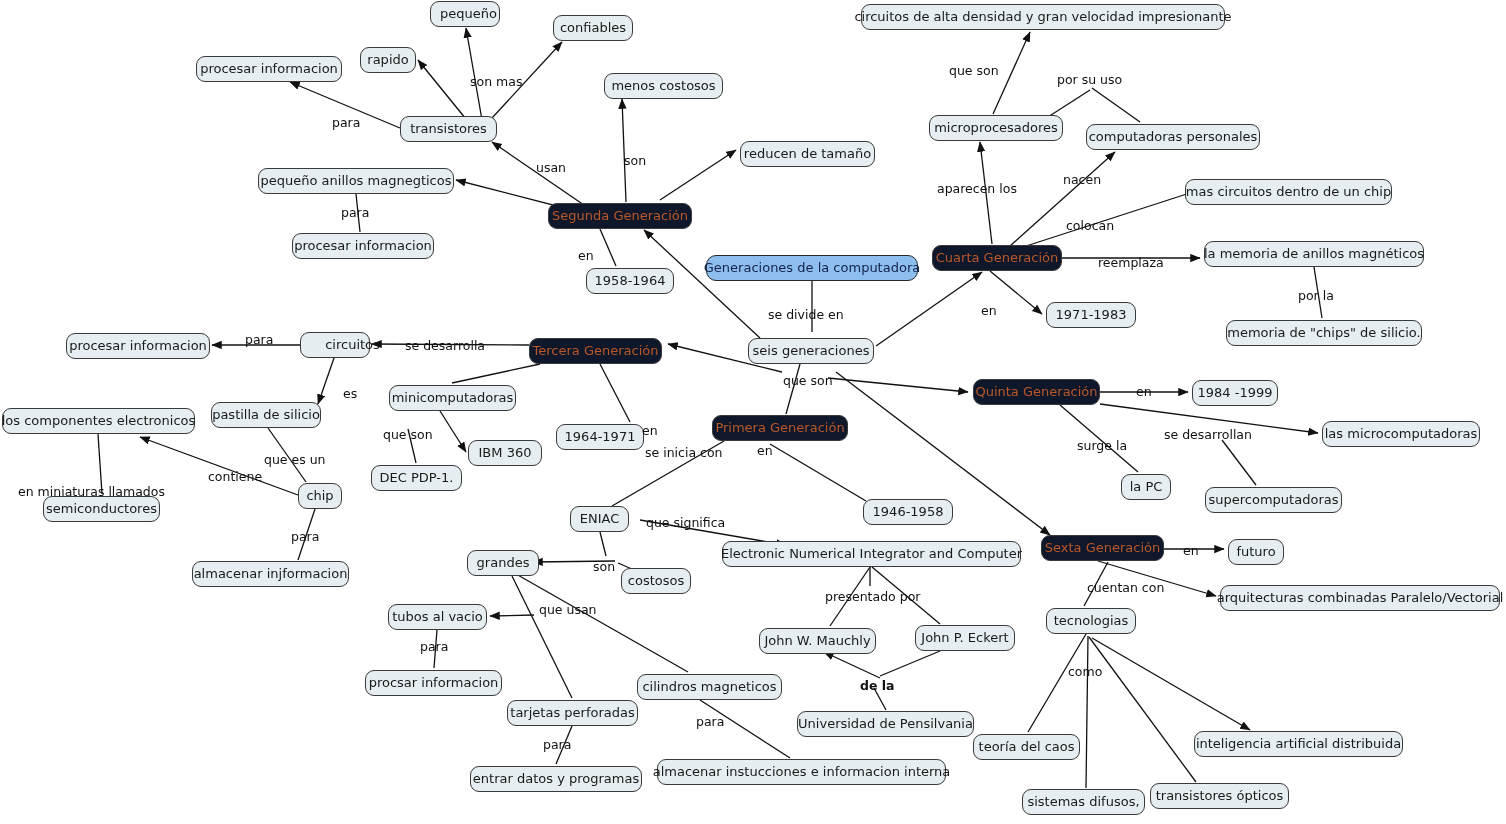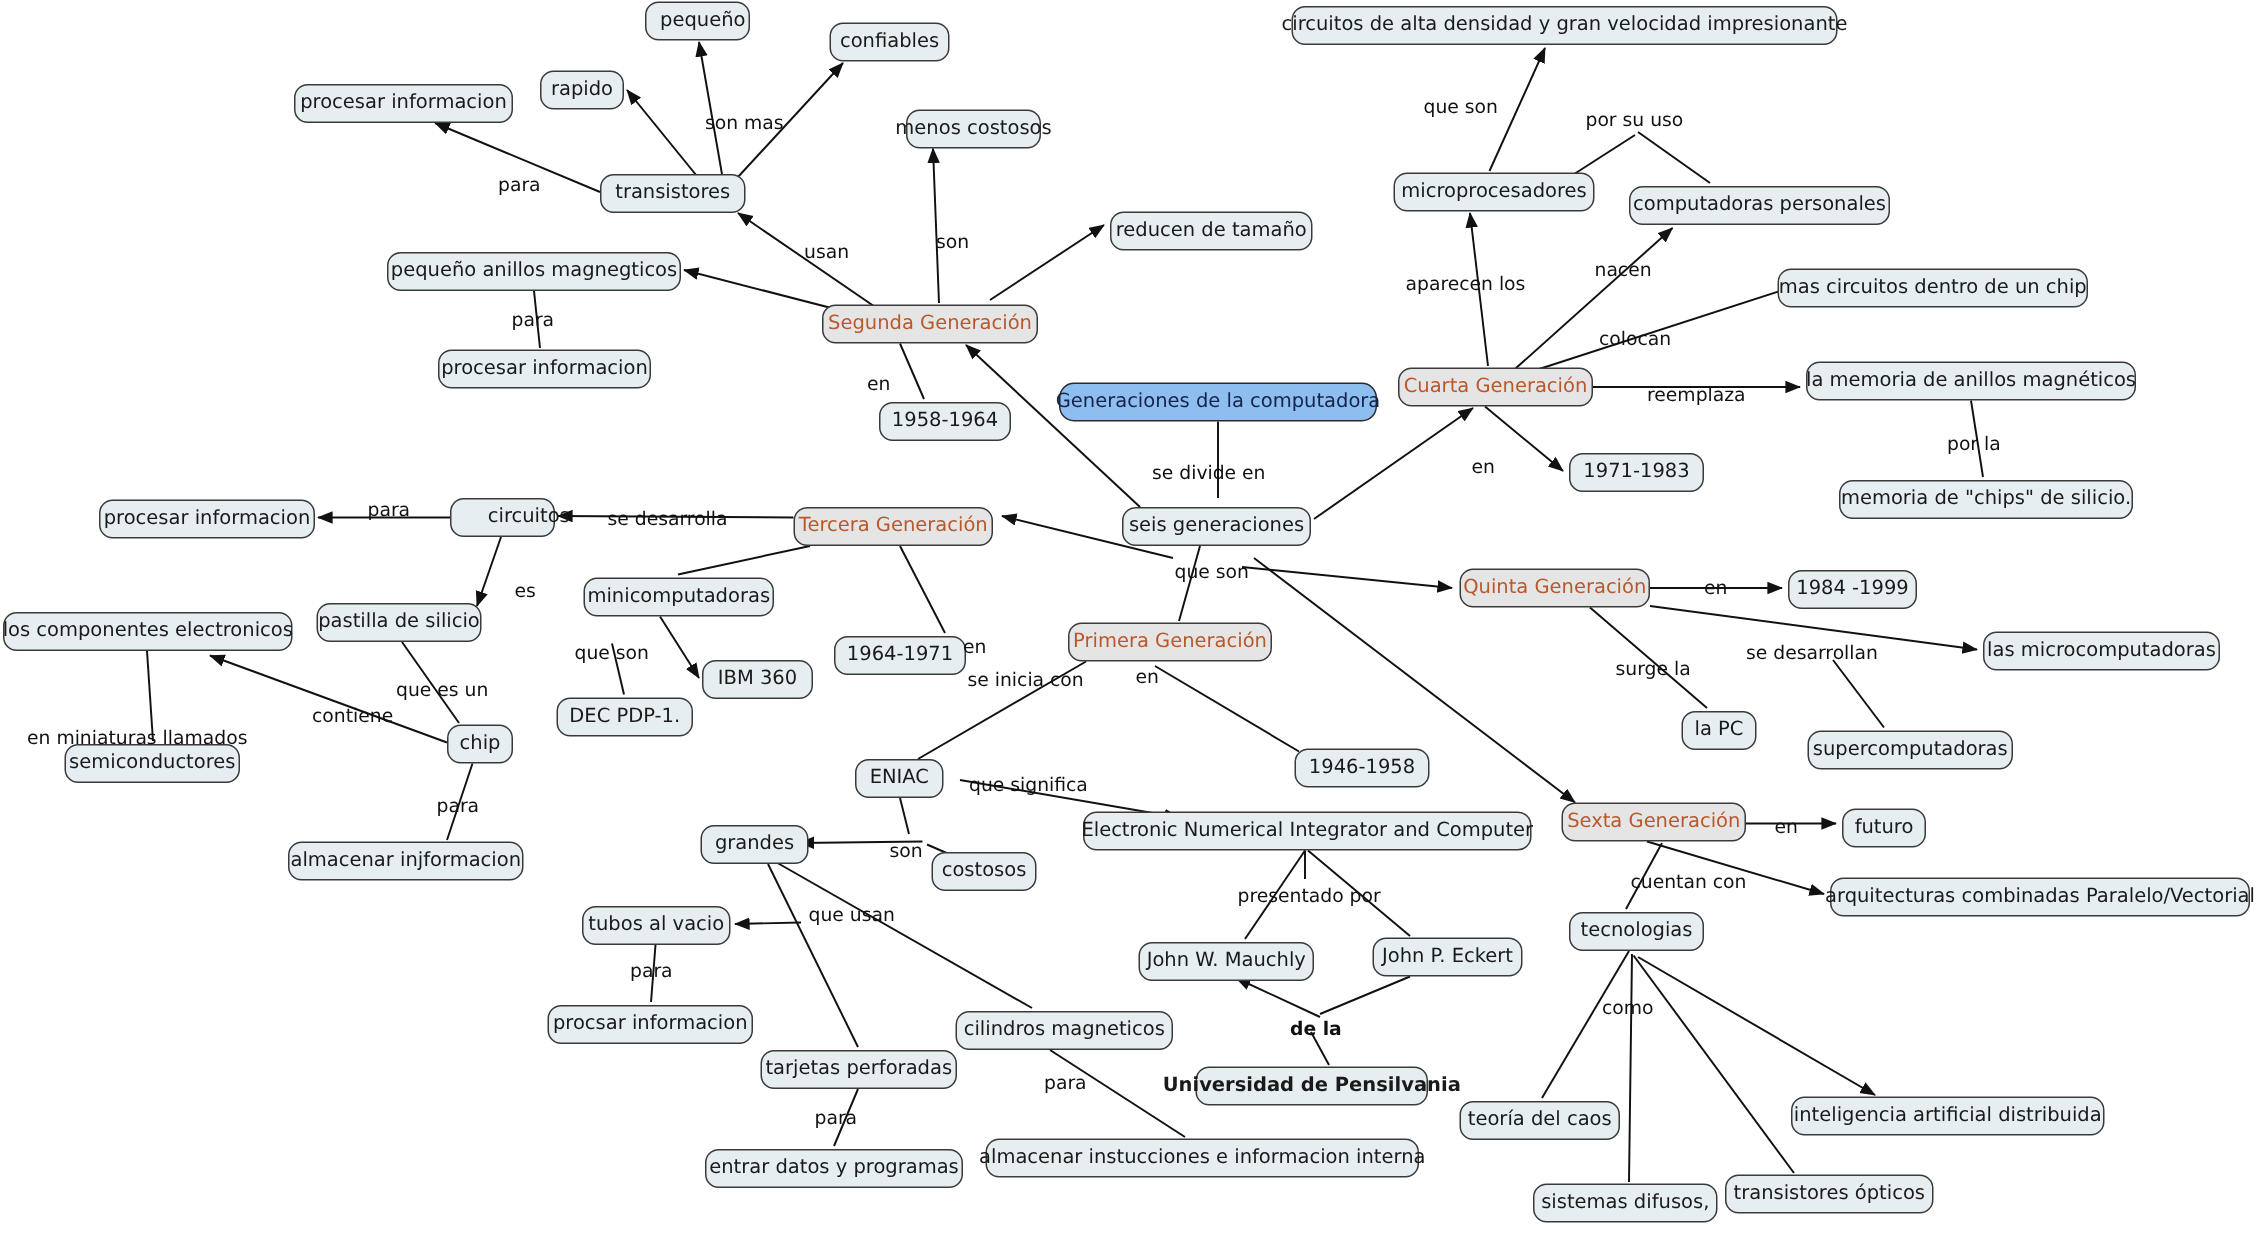--- a/index.html
+++ b/index.html
@@ -37,21 +37,21 @@
     background: #e6eef1;
     color: #1a1a1a;
     font-size: 13px;
     line-height: 1.1;
     white-space: nowrap;
     padding: 0 9px;
     height: 26px;
     font-family: "DejaVu Sans", "Liberation Sans", sans-serif;
   }
   .node.gen {
-    background: #e5e5e5;
+    background: #0f172a;
     color: #b9582a;
     border-color: #3a3a3a;
   }
   .node.root {
     background: #8ebdf0;
     color: #14244a;
     border-color: #2a2a2a;
     border-radius: 10px;
   }
   .linklabel {
@@ -150,21 +150,21 @@
       <div class="node" style="left: 748px; top: 338px; width: 126px;">seis generaciones</div>
       <div class="node gen" style="left: 548px; top: 203px; width: 144px;">Segunda Generación</div>
       <div class="node" style="left: 586px; top: 268px; width: 88px;">1958-1964</div>
       <div class="node" style="left: 400px; top: 116px; width: 97px;">transistores</div>
       <div class="node" style="left: 258px; top: 168px; width: 196px;">pequeño anillos magnegticos</div>
       <div class="node" style="left: 292px; top: 233px; width: 142px;">procesar informacion</div>
       <div class="node" style="left: 196px; top: 56px; width: 146px;">procesar informacion</div>
       <div class="node" style="left: 360px; top: 47px; width: 56px;">rapido</div>
       <div class="node" style="left: 430px; top: 1px; width: 70px; padding-left: 16px;">pequeño</div>
       <div class="node" style="left: 553px; top: 15px; width: 80px;">confiables</div>
-      <div class="node" style="left: 604px; top: 73px; width: 90px;">menos costosos</div>
+      <div class="node" style="left: 604px; top: 73px; width: 119px;">menos costosos</div>
       <div class="node" style="left: 740px; top: 141px; width: 135px;">reducen de tamaño</div>
       <div class="node gen" style="left: 932px; top: 245px; width: 130px;">Cuarta Generación</div>
       <div class="node" style="left: 1046px; top: 302px; width: 90px;">1971-1983</div>
       <div class="node" style="left: 929px; top: 115px; width: 134px;">microprocesadores</div>
       <div class="node" style="left: 861px; top: 4px; width: 364px;">circuitos de alta densidad y gran velocidad impresionante</div>
       <div class="node" style="left: 1086px; top: 124px; width: 174px;">computadoras personales</div>
       <div class="node" style="left: 1185px; top: 179px; width: 207px;">mas circuitos dentro de un chip</div>
       <div class="node" style="left: 1204px; top: 241px; width: 220px;">la memoria de anillos magnéticos</div>
       <div class="node" style="left: 1226px; top: 320px; width: 196px;">memoria de "chips" de silicio.</div>
       <div class="node gen" style="left: 529px; top: 338px; width: 133px;">Tercera Generación</div>
@@ -178,21 +178,21 @@
       <div class="node" style="left: 192px; top: 561px; width: 157px;">almacenar injformacion</div>
       <div class="node" style="left: 389px; top: 385px; width: 127px;">minicomputadoras</div>
       <div class="node" style="left: 468px; top: 440px; width: 74px;">IBM 360</div>
       <div class="node" style="left: 371px; top: 465px; width: 91px;">DEC PDP-1.</div>
       <div class="node gen" style="left: 712px; top: 415px; width: 136px;">Primera Generación</div>
       <div class="node" style="left: 863px; top: 499px; width: 90px;">1946-1958</div>
       <div class="node" style="left: 570px; top: 506px; width: 59px;">ENIAC</div>
       <div class="node" style="left: 722px; top: 541px; width: 299px;">Electronic Numerical Integrator and Computer</div>
       <div class="node" style="left: 759px; top: 628px; width: 117px;">John W. Mauchly</div>
       <div class="node" style="left: 915px; top: 625px; width: 100px;">John P. Eckert</div>
-      <div class="node" style="left: 797px; top: 711px; width: 155px; font-weight: bold;">Universidad de Pensilvania</div>
+      <div class="node" style="left: 797px; top: 711px; width: 177px;">Universidad de Pensilvania</div>
       <div class="node" style="left: 467px; top: 550px; width: 72px;">grandes</div>
       <div class="node" style="left: 621px; top: 568px; width: 70px;">costosos</div>
       <div class="node" style="left: 388px; top: 604px; width: 99px;">tubos al vacio</div>
       <div class="node" style="left: 365px; top: 670px; width: 137px;">procsar informacion</div>
       <div class="node" style="left: 507px; top: 700px; width: 131px;">tarjetas perforadas</div>
       <div class="node" style="left: 470px; top: 766px; width: 172px;">entrar datos y programas</div>
       <div class="node" style="left: 637px; top: 674px; width: 145px;">cilindros magneticos</div>
       <div class="node" style="left: 657px; top: 759px; width: 289px;">almacenar instucciones e informacion interna</div>
       <div class="node gen" style="left: 973px; top: 379px; width: 127px;">Quinta Generación</div>
       <div class="node" style="left: 1192px; top: 380px; width: 86px;">1984 -1999</div>

